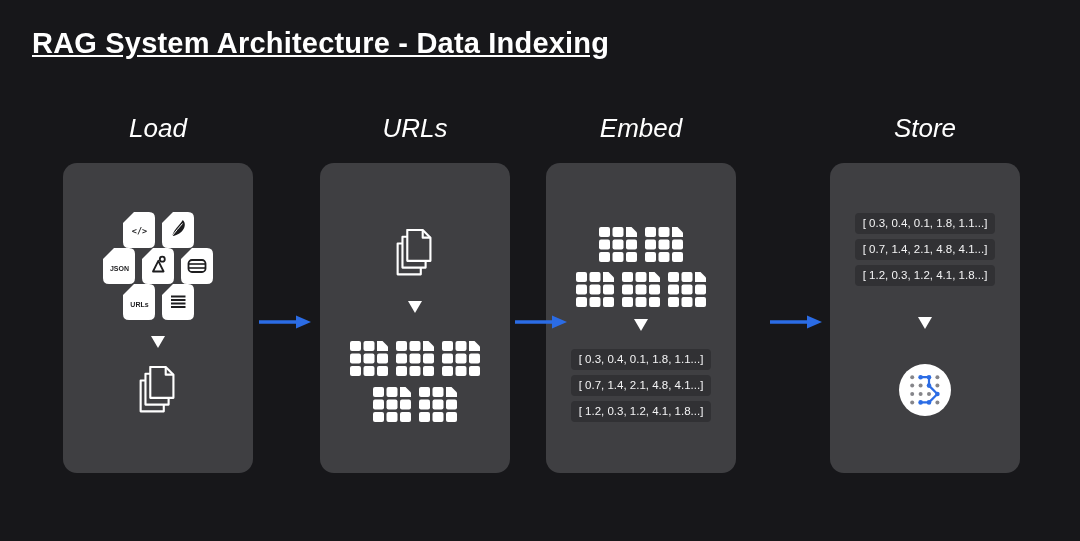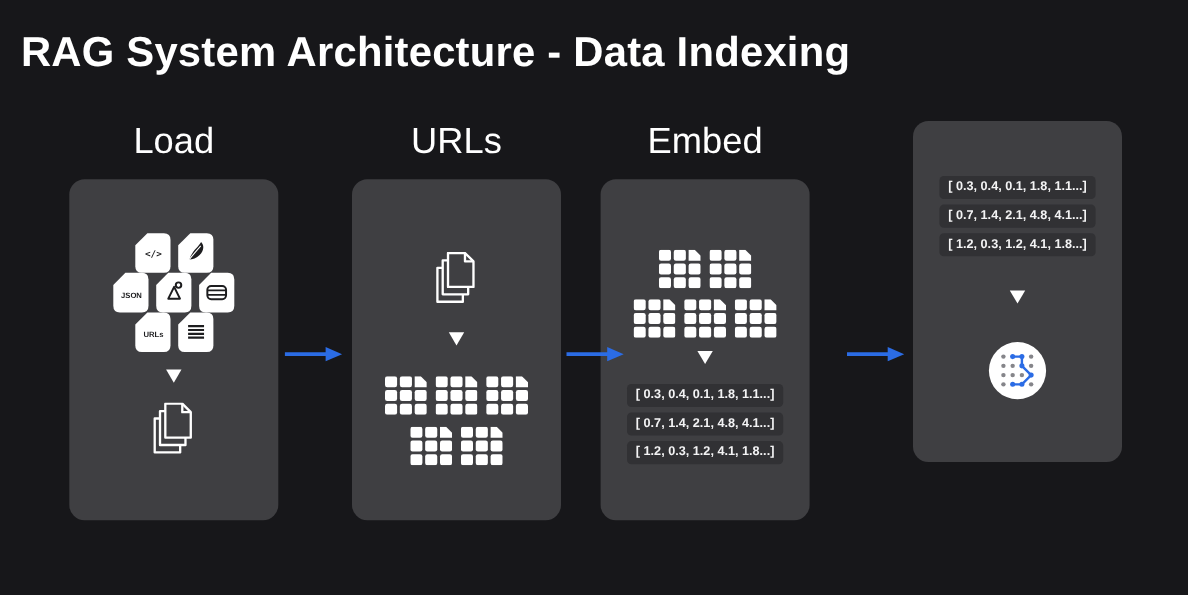--- a/index.html
+++ b/index.html
@@ -3,44 +3,44 @@
 <meta charset="utf-8">
 <style>
   * { box-sizing: border-box; }
   html,body { margin:0; padding:0; }
   body {
     width:1080px; height:541px; position:relative; overflow:hidden;
     background:var(--background,#17171a);
     font-family:"Liberation Sans", sans-serif;
   }
   .title {
-    position:absolute; left:19px; top:27px; margin:0;
-    color:var(--text-white,#fff); font-size:38px; font-weight:600; letter-spacing:.2px;
+    position:absolute; left:32px; top:27px; margin:0;
+    color:var(--text-white,#fff); font-size:29px; font-weight:600; letter-spacing:.2px;text-decoration:underline;
   }
   .stage { position:absolute; top:110px; width:190px; text-align:center; }
   .stage-label {
-    color:var(--text-white,#fff); font-size:33px; font-weight:500;
-    height:36px; line-height:36px; margin-bottom:17px;
+    color:var(--text-white,#fff); font-size:26px; font-weight:500;
+    height:36px; line-height:36px; margin-bottom:17px;font-style:italic;
   }
   .card {
     background:var(--card,#3f3f42); border-radius:14px; height:310px;
     display:flex; flex-direction:column; align-items:center;
   }
   .icon-row { display:flex; gap:5px; }
   .file-icon svg, .chunk-icon svg { display:block; }
   .tri {
     width:0; height:0;
     border-left:7.5px solid transparent; border-right:7.5px solid transparent;
     border-top:12px solid var(--text-white,#fff);
   }
   .pill-stack { display:flex; flex-direction:column; gap:5px; align-items:center; }
   .pill {
     background:var(--vector-pill,#313134); color:#f4f4f5;
     font-size:11.5px; line-height:15px; padding:3px 8px; border-radius:4px;
-    white-space:nowrap; font-weight:700;
+    white-space:nowrap; font-weight:400;
   }
   .db-circle {
     width:52px; height:52px; border-radius:50%; background:#fff;
     display:flex; align-items:center; justify-content:center;
   }
   .arrow { position:absolute; top:314px; }
   .fi-text { fill:#1d1d1f; font-family:"DejaVu Sans Mono", monospace; font-weight:700; font-size:8.5px; text-anchor:middle; }
   .fi-text-sm { fill:#1d1d1f; font-family:"Liberation Sans", sans-serif; font-weight:700; font-size:7px; text-anchor:middle; }
 </style>
 </head>
@@ -216,20 +216,21 @@
     <div class="tri" style="margin-top:12px"></div>
     <div class="pill-stack" style="margin-top:18px">
       <div class="pill">[ 0.3, 0.4, 0.1, 1.8, 1.1...]</div>
       <div class="pill">[ 0.7, 1.4, 2.1, 4.8, 4.1...]</div>
       <div class="pill">[ 1.2, 0.3, 1.2, 4.1, 1.8...]</div>
     </div>
   </div>
 </div>
 
 <div class="stage" style="left:830px">
+  <div class="stage-label">Store</div>
   <div class="card">
     <div class="pill-stack" style="margin-top:50px">
       <div class="pill">[ 0.3, 0.4, 0.1, 1.8, 1.1...]</div>
       <div class="pill">[ 0.7, 1.4, 2.1, 4.8, 4.1...]</div>
       <div class="pill">[ 1.2, 0.3, 1.2, 4.1, 1.8...]</div>
     </div>
     <div class="tri" style="margin-top:31px"></div>
     <div class="db-circle" style="margin-top:35px">
       <svg viewBox="0 0 34 34" width="34" height="34">
         <g style="fill:var(--dot-gray,#85858a)">

